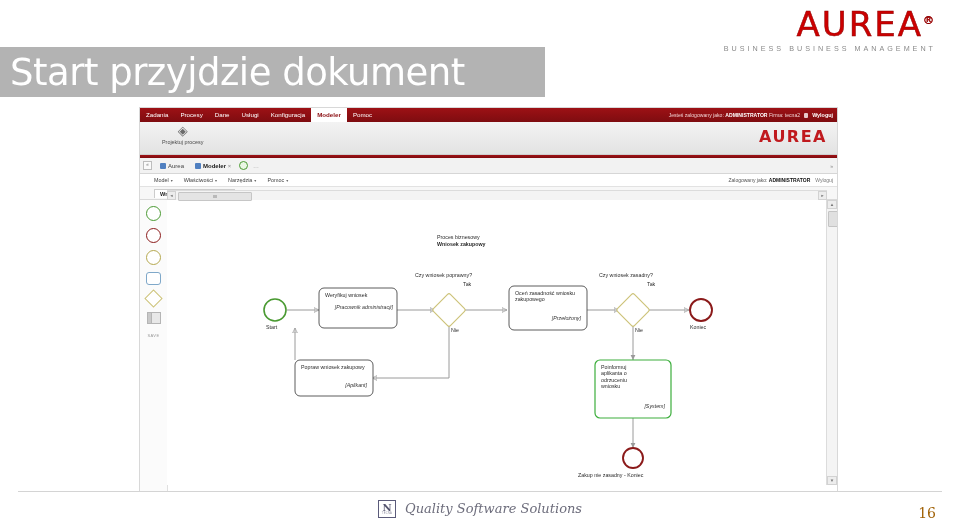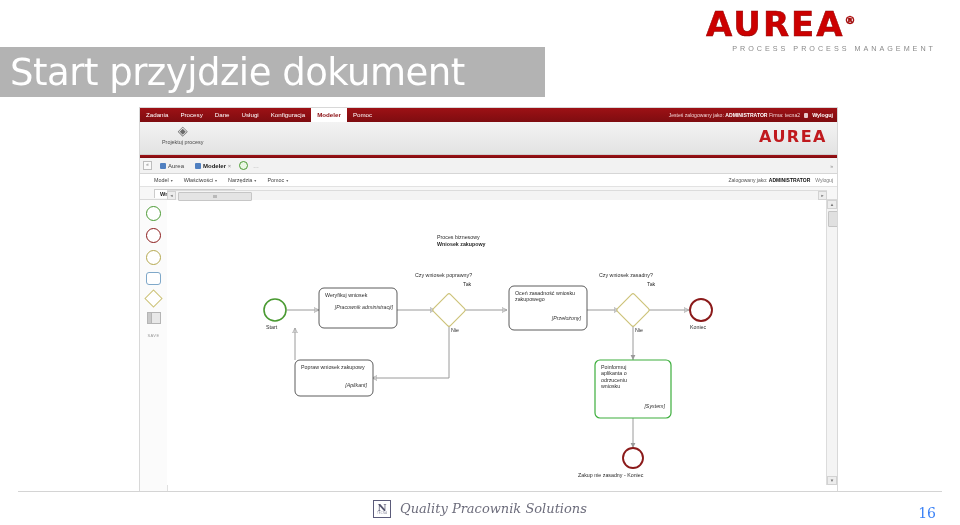--- a/index.html
+++ b/index.html
@@ -16,22 +16,22 @@
   #slide-title{
     position:absolute;left:10px;top:50px;width:520px;height:45px;
     color:#ffffff;font-size:37px;line-height:45px;
     font-family:"DejaVu Sans","Liberation Sans",sans-serif;
     letter-spacing:-0.5px;white-space:nowrap;
   }
   
   #brand-logo{position:absolute;right:24px;top:4px;width:230px;height:45px;}
   #brand-wordmark{
     font-family:"DejaVu Sans","Liberation Sans",sans-serif;
-    font-size:34px;font-weight:bold;color:#cc0000;letter-spacing:2px;
-    line-height:34px;text-align:left;
+    font-size:34px;font-weight:normal;color:#cc0000;letter-spacing:2px;
+    line-height:34px;text-align:right;
     -webkit-text-stroke:0.5px #8b0000;
   }
   #brand-reg{font-size:11px;vertical-align:super;color:#cc0000;}
   #brand-sub{
     font-size:7.2px;color:#8a8a8a;letter-spacing:3.0px;text-align:right;
     margin-top:3px;font-family:"Liberation Sans",sans-serif;
   }
 
   
   #app-window{
@@ -162,32 +162,32 @@
     flex-direction:column;
   }
   #footer-logo-mark{font-size:10px;font-weight:bold;color:#55556f;line-height:9px;font-family:"DejaVu Serif",serif;}
   #footer-logo-sub{font-size:2.6px;color:#8a8a9c;letter-spacing:0.3px;}
   #footer-text{
     font-size:13px;color:#6d6d7c;font-style:italic;
     font-family:"DejaVu Serif","Liberation Serif",serif;
   }
   #page-num{
     position:absolute;right:24px;bottom:4px;
-    font-size:14px;color:#3b82f6;font-family:"DejaVu Serif","Liberation Serif",serif;
+    font-size:14px;color:#a16207;font-family:"DejaVu Serif","Liberation Serif",serif;
   }
 </style>
 </head>
 <body>
 
 <div id="slide-title-band"></div>
 <div id="slide-title">Start przyjdzie dokument</div>
 
 <div id="brand-logo">
   <div id="brand-wordmark"><span>AUREA</span><span id="brand-reg">®</span></div>
-  <div id="brand-sub">PROCESS PROCESS MANAGEMENT</div>
+  <div id="brand-sub">BUSINESS BUSINESS MANAGEMENT</div>
 </div>
 
 <div id="app-window">
 
   <div id="app-menubar">
     <div class="menu-item">Zadania</div>
     <div class="menu-item">Procesy</div>
     <div class="menu-item">Dane</div>
     <div class="menu-item">Usługi</div>
     <div class="menu-item">Konfiguracja</div>
@@ -343,15 +343,15 @@
     </div>
   </div>
 </div>
 
 <div id="footer-rule"></div>
 <div id="footer">
   <div id="footer-logo">
     <div id="footer-logo-mark">N</div>
     <div id="footer-logo-sub">TECNA</div>
   </div>
-  <div id="footer-text">Quality Pracownik Solutions</div>
+  <div id="footer-text">Quality Software Solutions</div>
 </div>
 <div id="page-num">16</div>
 
 </body></html>

